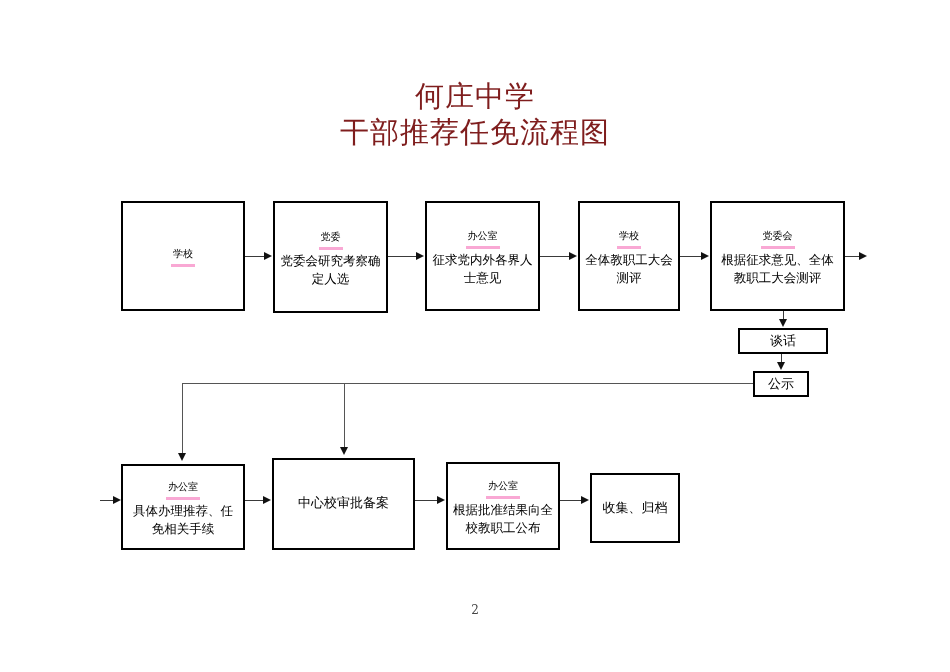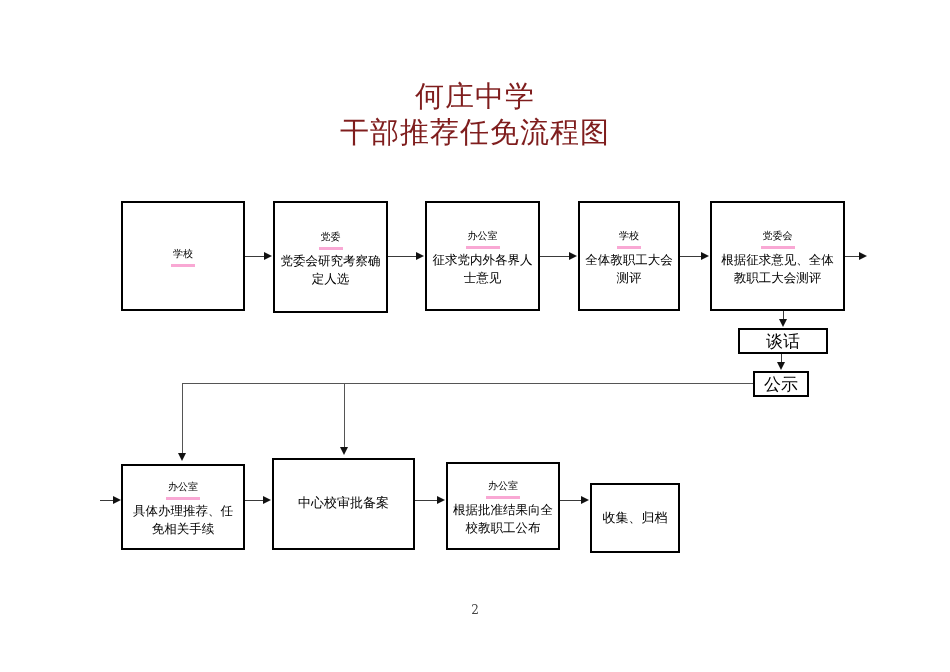--- a/index.html
+++ b/index.html
@@ -61,21 +61,21 @@
     text-align: center;
     padding: 0 5px;
   }
   .box.plain .body {
     font-size: 13px;
   }
   .box.small {
     border-width: 2px;
   }
   .box.small .body {
-    font-size: 17px;
+    font-size: 13px;
     line-height: 16px;
     padding: 0 4px;
   }
 
   
   .hline {
     position: absolute;
     height: 0;
     border-top: 1.5px solid #3a3a3a;
   }
@@ -165,21 +165,21 @@
 
   <div class="box plain" style="left:272px; top:458px; width:143px; height:92px;font-family:Liberation Mono, monospace;">
     <div class="body">中心校审批备案</div>
   </div>
 
   <div class="box" style="left:446px; top:462px; width:114px; height:88px;">
     <div class="head">办公室</div>
     <div class="body">根据批准结果向全校教职工公布</div>
   </div>
 
-  <div class="box plain" style="left:590px; top:483px; width:90px; height:70px;">
+  <div class="box plain" style="left:590px; top:473px; width:90px; height:70px;">
     <div class="body">收集、归档</div>
   </div>
 
   <div class="hline" style="left:245px; top:256px; width:20px;"></div>
   <div class="arrow-r" style="left:264px; top:252px;"></div>
 
   <div class="hline" style="left:388px; top:256px; width:29px;"></div>
   <div class="arrow-r" style="left:416px; top:252px;"></div>
 
   <div class="hline" style="left:540px; top:256px; width:30px;"></div>

